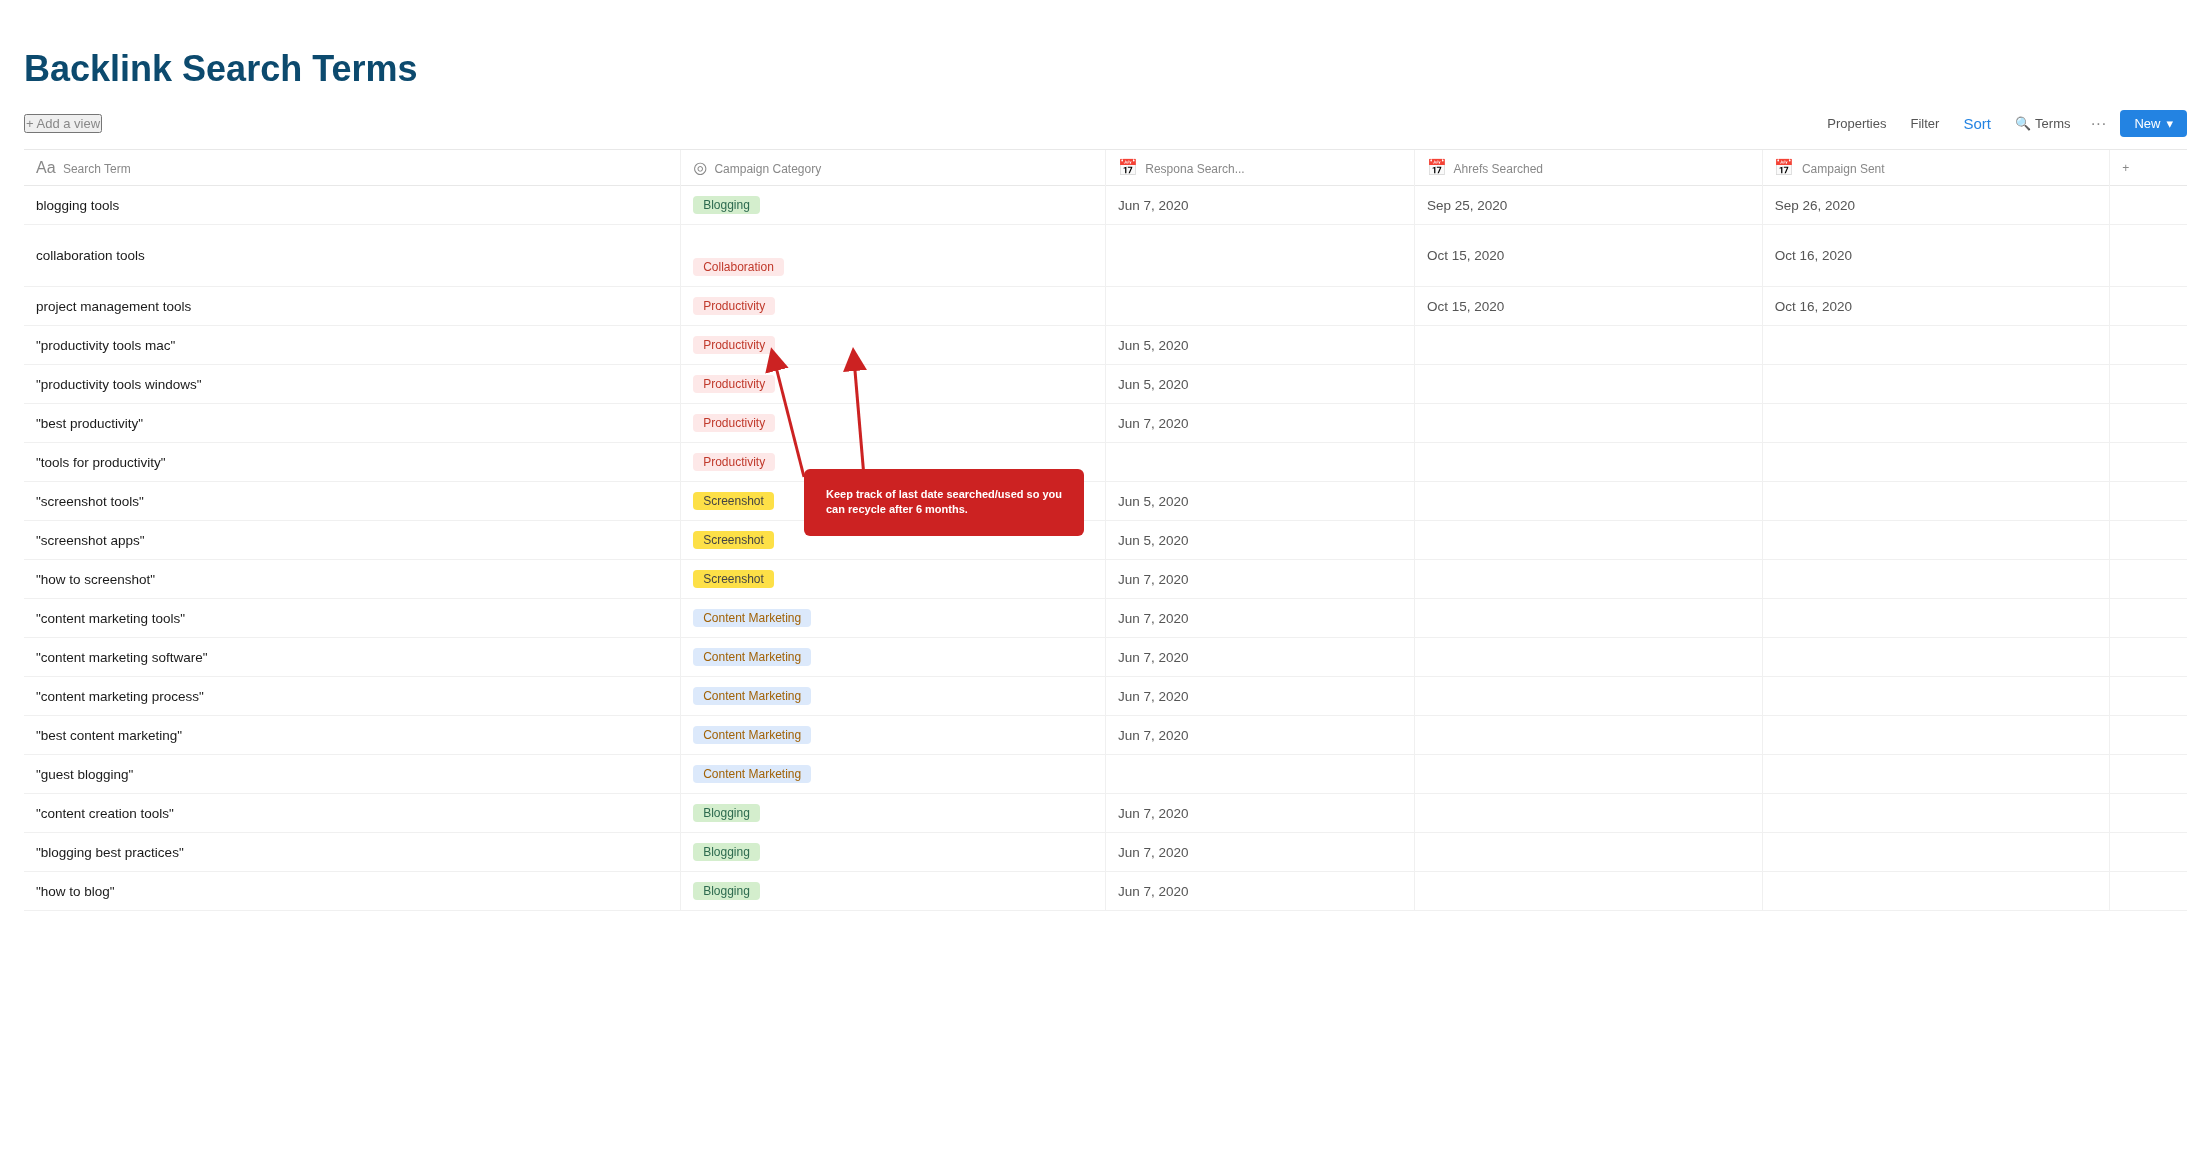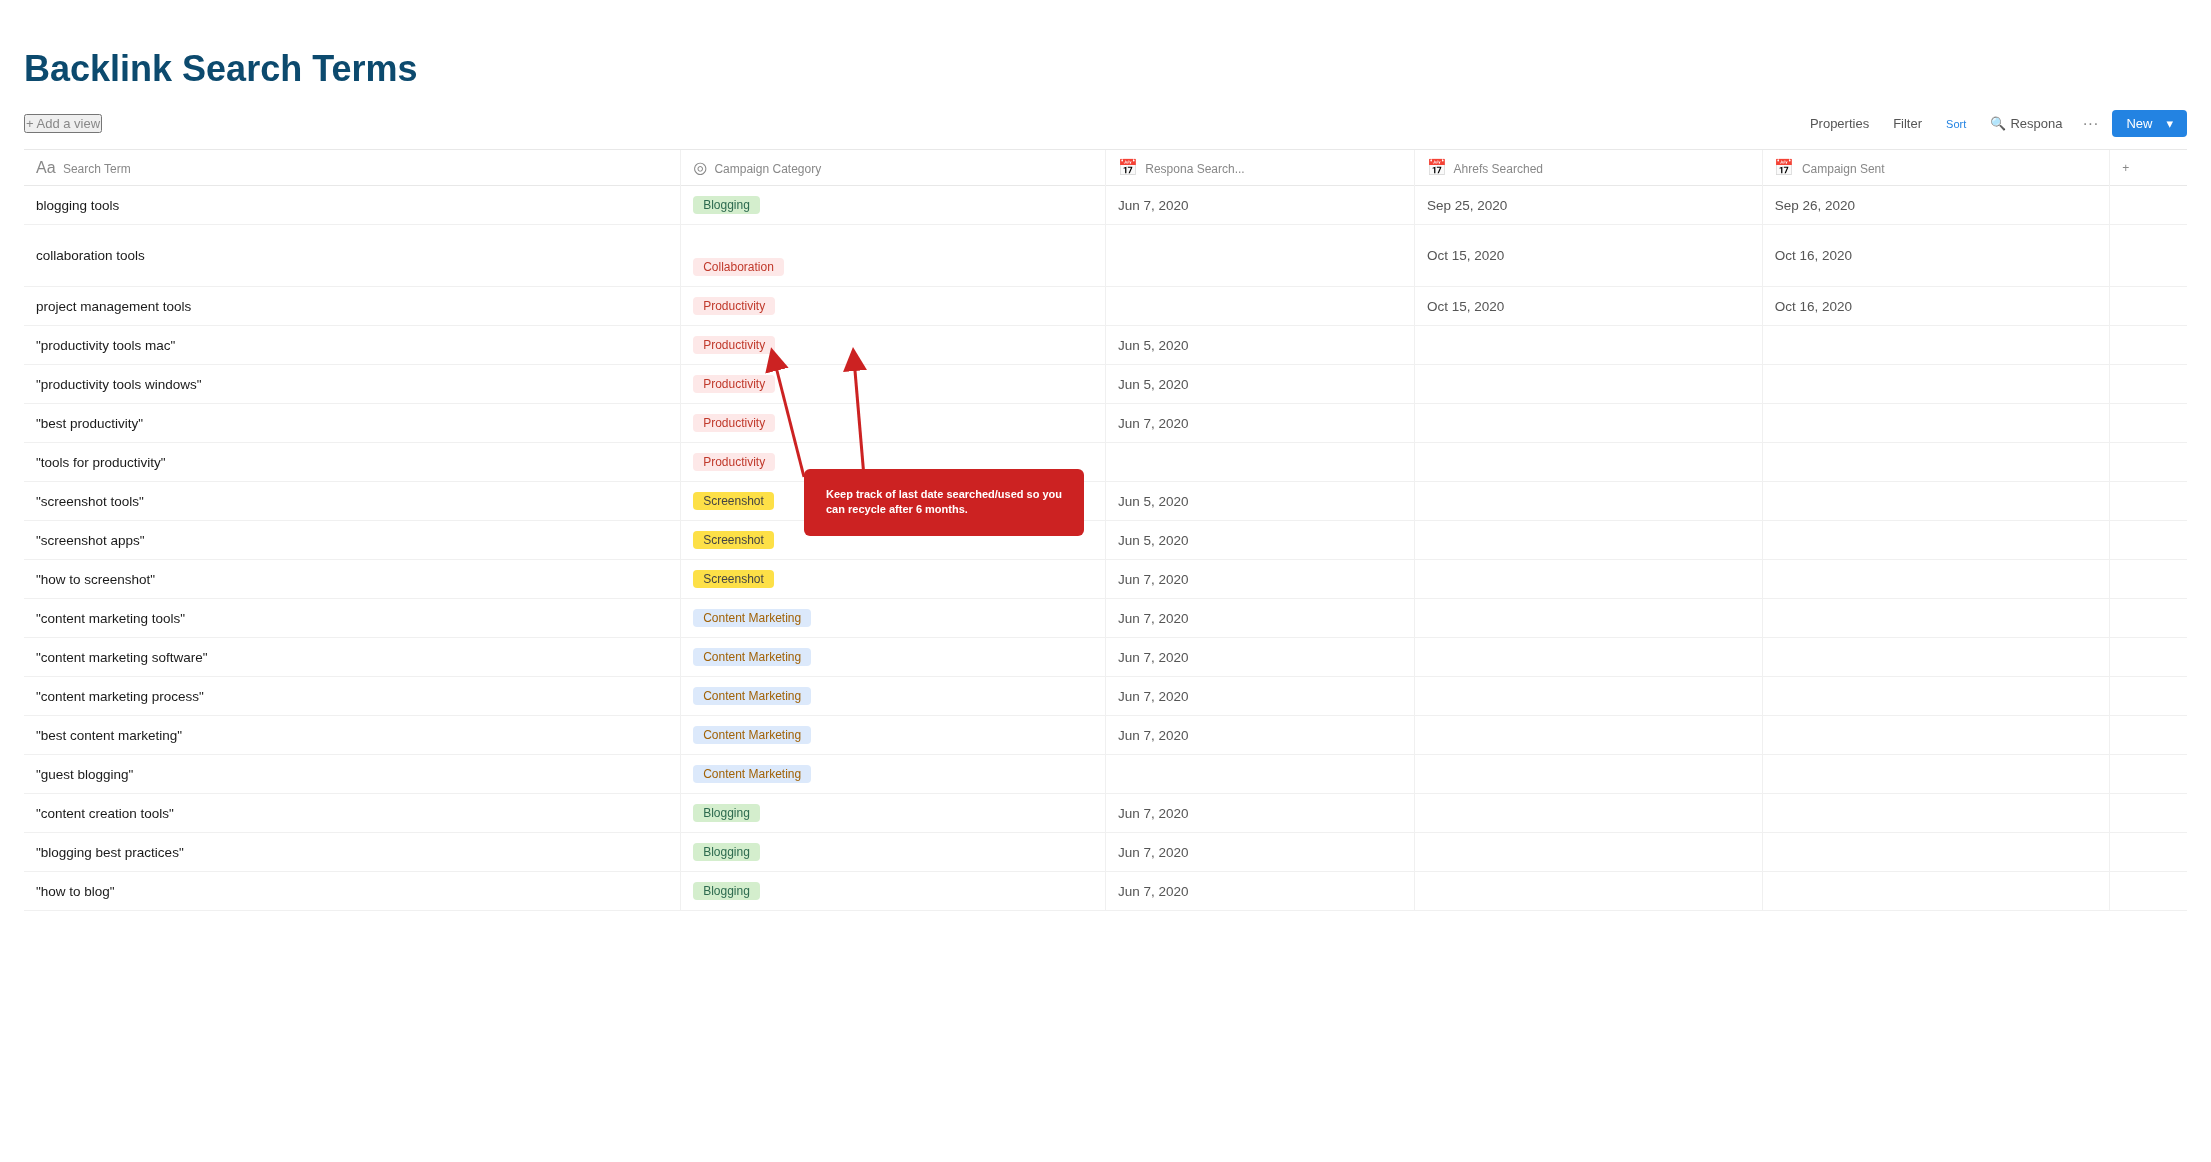--- a/index.html
+++ b/index.html
@@ -48,21 +48,21 @@
       color: #555;
       font-size: 13px;
       cursor: pointer;
       background: none;
       border: none;
       padding: 4px 6px;
     }
 
     [data-name="sort-button"] {
       color: #2383e2;
-      font-size: 11px;
+      font-size: 15px;
       font-weight: 500;
       cursor: pointer;
       background: none;
       border: none;
       padding: 4px 6px;
     }
 
     [data-name="search-button"] {
       color: #555;
       font-size: 13px;
@@ -79,21 +79,21 @@
       background: #2383e2;
       color: #fff;
       border: none;
       border-radius: 4px;
       padding: 6px 14px;
       font-size: 13px;
       font-weight: 500;
       cursor: pointer;
       display: flex;
       align-items: center;
-      gap: 14px;
+      gap: 6px;
     }
 
     [data-name="table-container"] {
       width: 100%;
       border-top: 1px solid #e8e8e8;
       overflow-x: auto;
     }
 
     table {
       width: 100%;
@@ -211,21 +211,21 @@
 <h1 data-name="page-title">Backlink Search Terms</h1>
 
 <div data-name="toolbar">
   <button data-name="add-view-button">+ Add a view</button>
   <div data-name="toolbar-right">
     <button data-name="properties-button">Properties</button>
     <button data-name="filter-button">Filter</button>
     <button data-name="sort-button">Sort</button>
     <button data-name="search-button">
       <span data-name="search-icon">🔍</span>
-      <span>Respona</span>
+      <span>Terms</span>
     </button>
     <button data-name="more-dots">···</button>
     <button data-name="new-button">
       <span>New</span>
       <span data-name="chevron-down-icon">▾</span>
     </button>
   </div>
 </div>
 
 <div data-name="table-wrapper" style="position:relative;">

